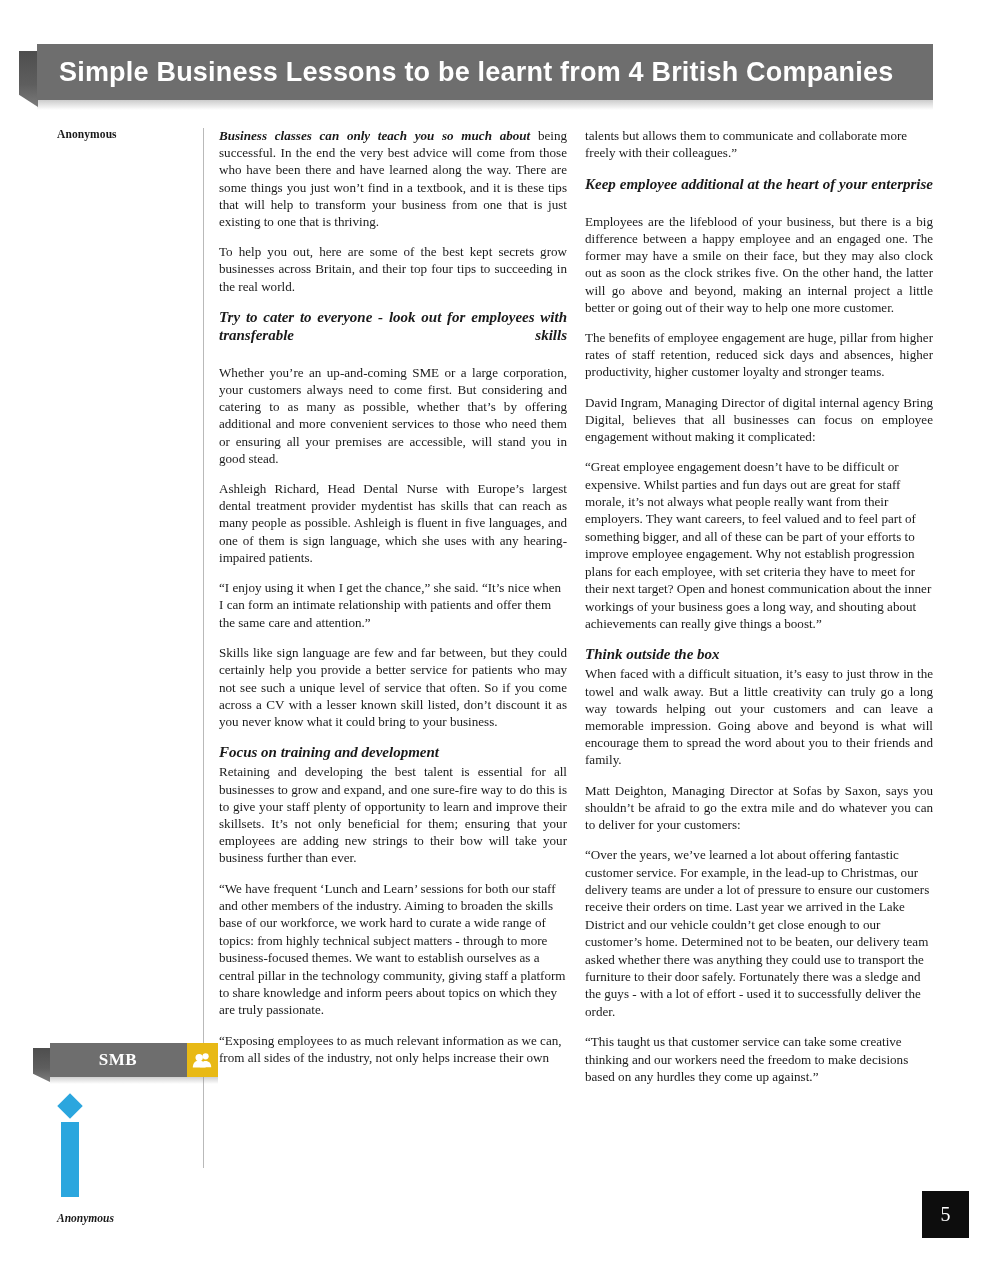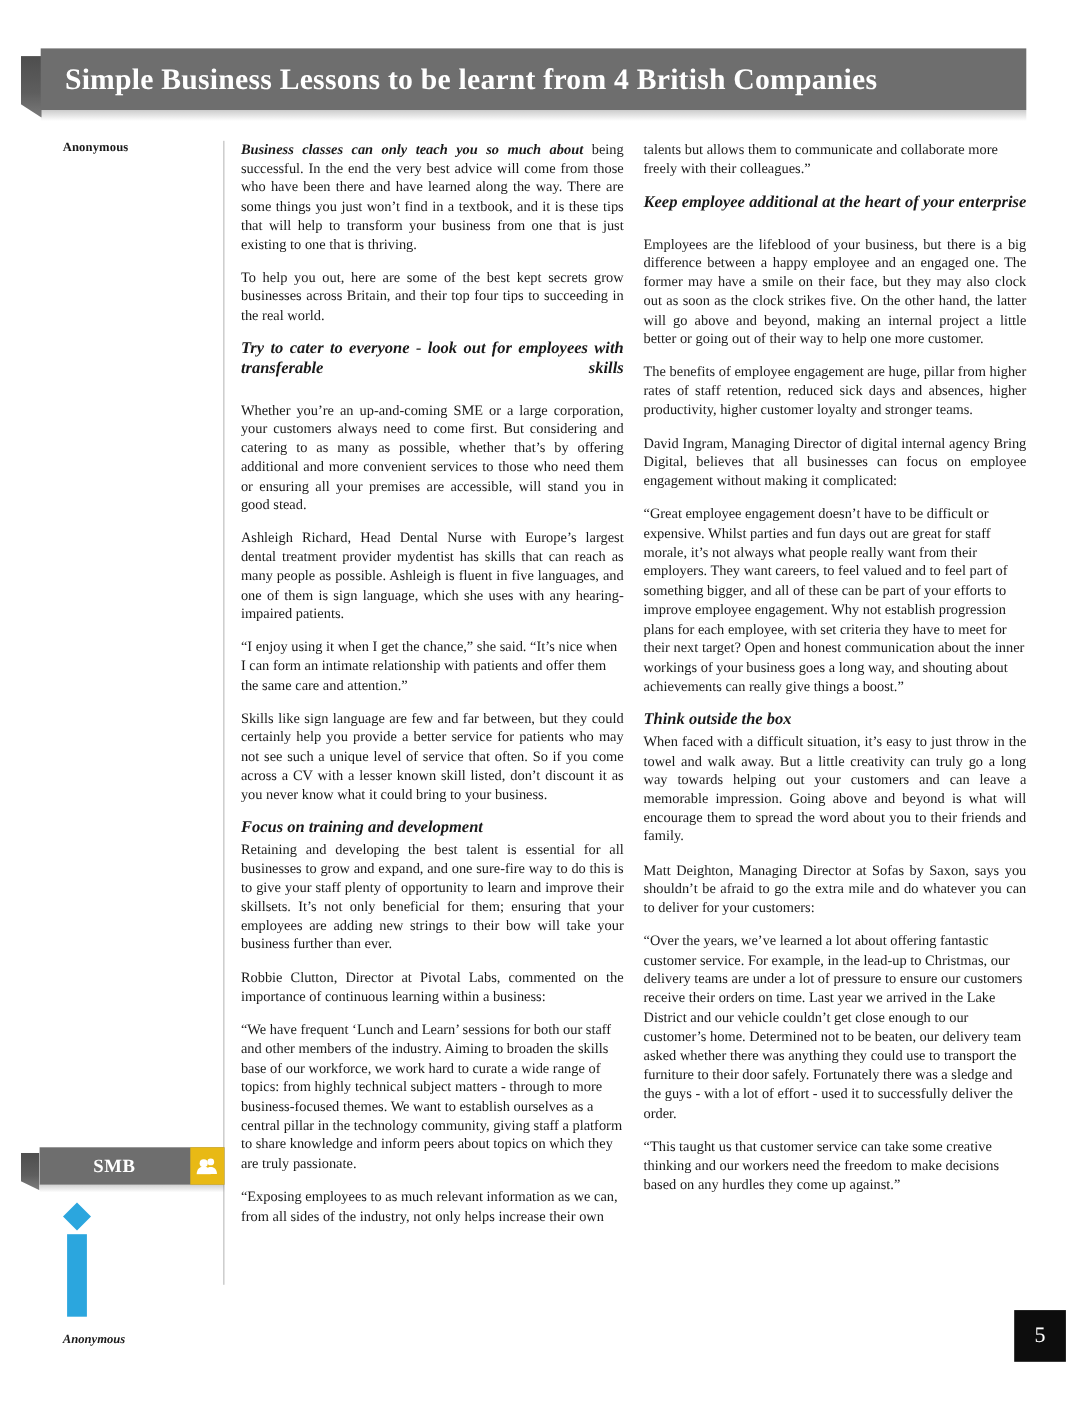--- a/index.html
+++ b/index.html
@@ -29,21 +29,21 @@
   #header-banner .banner-title {
     position: absolute;
     left: 22px;
     top: 50%;
     transform: translateY(-50%);
     color: #ffffff;
     font-size: 27px;
     font-weight: bold;
     letter-spacing: 0.2px;
     white-space: nowrap;
-    font-family: Liberation Serif, serif;
+    font-family: Liberation Sans, sans-serif;
   }
   
   #header-fold {
     position: absolute;
     left: 19px;
     top: 51px;
     width: 19px;
     height: 56px;
     background: linear-gradient(180deg, #4e4e4e 0%, #5e5e5e 60%, #7a7a7a 100%);
     clip-path: polygon(0 0, 100% -0%, 100% 100%, 0 78%);
@@ -128,21 +128,21 @@
   }
   .section-heading.stretch::after {
     content: "";
     display: inline-block;
     width: 100%;
   }
 
   
   #smb-badge {
     position: absolute;
-    left: 19px;
+    left: 33px;
     top: 1043px;
     width: 160px;
     height: 34px;
     z-index: 6;
   }
   #smb-fold {
     position: absolute;
     left: 0;
     top: 5px;
     width: 17px;
@@ -269,21 +269,20 @@
 
     <p class="para quote">“I enjoy using it when I get the chance,” she said. “It’s nice when I can form an intimate relationship with patients and offer them the same care and attention.”</p>
 
     <p class="para">Skills like sign language are few and far between, but they could certainly help you provide a better service for patients who may not see such a unique level of service that often. So if you come across a CV with a lesser known skill listed, don’t discount it as you never know what it could bring to your business.</p>
 
     <h2 class="section-heading">Focus on training and development</h2>
 
     <p class="para">Retaining and developing the best talent is essential for all businesses to grow and expand, and one sure-fire way to do this is to give your staff plenty of opportunity to learn and improve their skillsets. It’s not only beneficial for them; ensuring that your employees are adding new strings to their bow will take your business further than ever.</p>
 
 
-    <p class="para">Robbie Clutton, Director at Pivotal Labs, commented on the importance of continuous learning within a business:</p>
 
     <p class="para quote">“We have frequent ‘Lunch and Learn’ sessions for both our staff and other members of the industry. Aiming to broaden the skills base of our workforce, we work hard to curate a wide range of topics: from highly technical subject matters - through to more business-focused themes. We want to establish ourselves as a central pillar in the technology community, giving staff a platform to share knowledge and inform peers about topics on which they are truly passionate.</p>
 
     <p class="para quote">“Exposing employees to as much relevant information as we can, from all sides of the industry, not only helps increase their own</p>
   </div>
 
   <div class="column" id="column-right">
     <p class="para quote">talents but allows them to communicate and collaborate more freely with their colleagues.”</p>
 
     <h2 class="section-heading stretch">Keep employee additional at the heart of your enterprise</h2>

